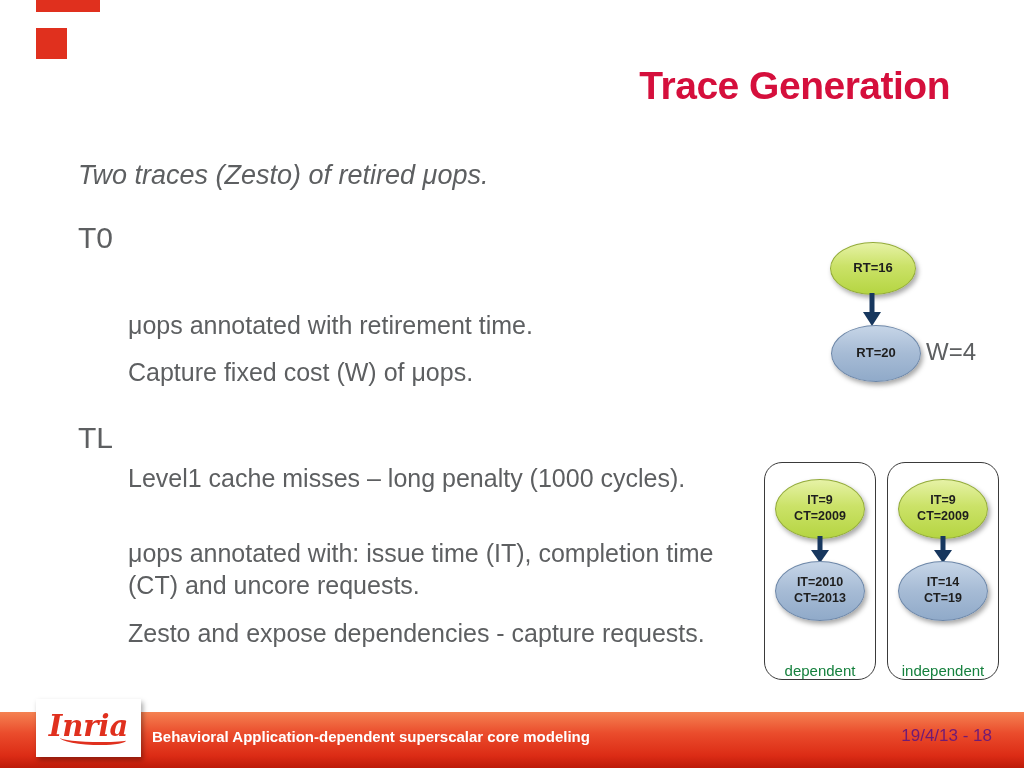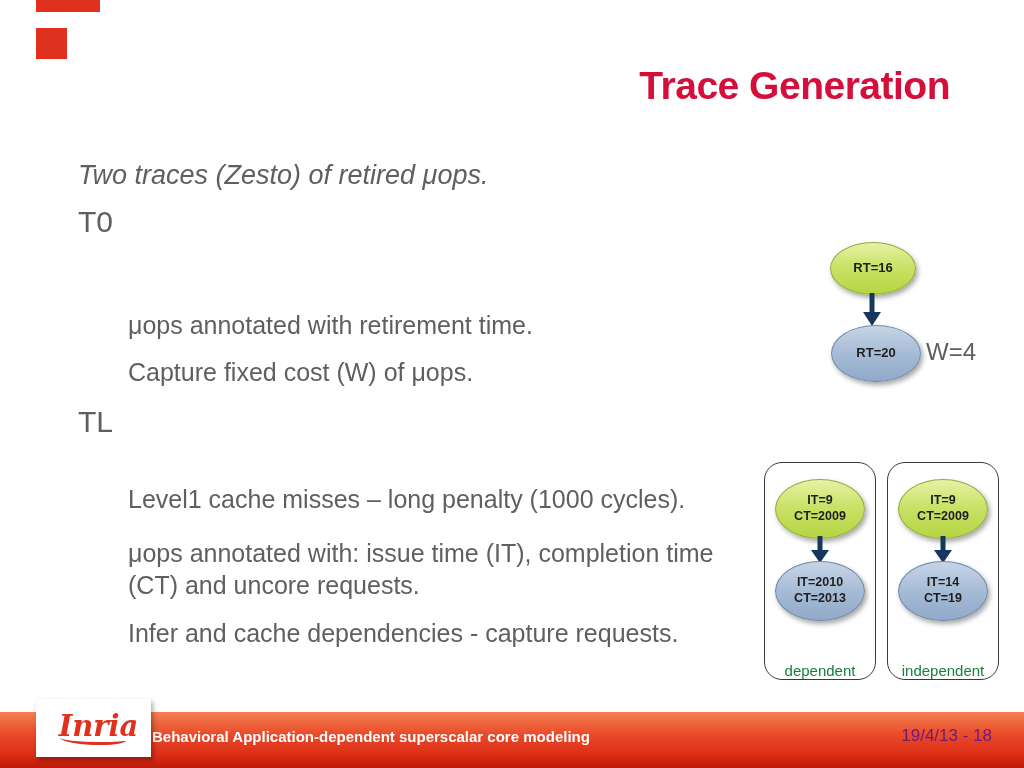--- a/index.html
+++ b/index.html
@@ -25,30 +25,30 @@
   
   .title {
     position:absolute; top:64px; right:74px; margin:0;
     font-size:39px; font-weight:bold; color:#d50f3c;
     letter-spacing:-0.5px;
   }
 
   
   .txt { position:absolute; margin:0; color:#5d5f61; }
   .lvl1 { left:78px; font-size:27px; }
-  .hdr  { left:78px; font-size:30px; }
+  .hdr  { left:78px; font-size:30px;margin-top:16px; }
   .lvl2 { left:128px; font-size:25px; width:618px; line-height:1.27; }
 
   .p-intro { top:160px;font-style:italic; }
   .p-t0    { top:205px; }
   .p-t0a   { top:263px; }
   .p-t0b   { top:310px; }
   .p-t0c   { top:357px; }
   .p-tl    { top:405px; }
-  .p-tla   { top:484px; }
+  .p-tla   { top:463px; }
   .p-tlb   { top:538px; }
   .p-tlc   { top:618px; }
 
   
   .node {
     border-radius:50%;
     display:flex; align-items:center; justify-content:center;
     text-align:center; font-weight:bold; font-size:13px; color:#1e1e1e;
     white-space:pre-line; line-height:1.25;
     box-shadow:2px 3px 5px rgba(0,0,0,0.35);
@@ -93,21 +93,21 @@
     position:absolute; left:152px; top:728px;
     color:#ffffff; font-weight:bold; font-size:15px;
   }
   .footer-page {
     position:absolute; right:32px; top:726px;
     color:#701a75; font-size:17px;
   }
   .logo-box {
     position:absolute; left:36px; top:699px; width:105px; height:58px;
     background:#ffffff; box-shadow:2px 3px 5px rgba(0,0,0,0.35);
-    display:flex; align-items:center; justify-content:center;padding-left:10px;
+    display:flex; align-items:center; justify-content:center;
   }
   .logo-text {
     font-family:"DejaVu Serif", serif; font-style:italic; font-weight:bold;
     color:#e0301e; font-size:29px; line-height:1; position:relative; top:-2px;
   }
   .logo-swoosh {
     position:absolute; left:24px; bottom:12px; width:66px; height:9px;
     border-bottom:3px solid #e0301e; border-radius:0 0 60% 100%;
   }
 </style>
@@ -121,21 +121,21 @@
 
   <h1 class="title">Trace Generation</h1>
 
   <p class="txt lvl1 p-intro">Two traces (Zesto) of retired μops.</p>
   <p class="txt hdr p-t0">T0</p>
   <p class="txt lvl2 p-t0c">Capture fixed cost (W) of μops.</p>
   <p class="txt lvl2 p-t0b">μops annotated with retirement time.</p>
   <p class="txt hdr p-tl">TL</p>
   <p class="txt lvl2 p-tla">Level1 cache misses – long  penalty (1000 cycles).</p>
   <p class="txt lvl2 p-tlb">μops annotated with: issue time (IT), completion time (CT) and uncore requests.</p>
-  <p class="txt lvl2 p-tlc">Infer and cache dependencies - capture requests.</p>
+  <p class="txt lvl2 p-tlc">Zesto and expose dependencies - capture requests.</p>
 
   <div class="node green w-top">RT=16</div>
   <svg class="w-arrow" width="24" height="34" viewBox="0 0 24 34">
     <line x1="12" y1="0" x2="12" y2="21" stroke="#17375e" stroke-width="5"></line>
     <polygon points="3,19 21,19 12,33" fill="#17375e"></polygon>
   </svg>
   <div class="node blue w-bot">RT=20</div>
   <div class="w-label">W=4</div>
 
   <div class="trace-box left">

